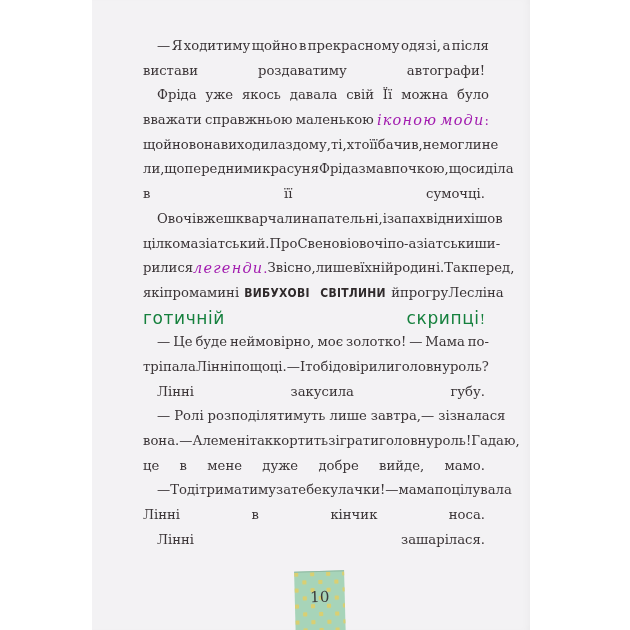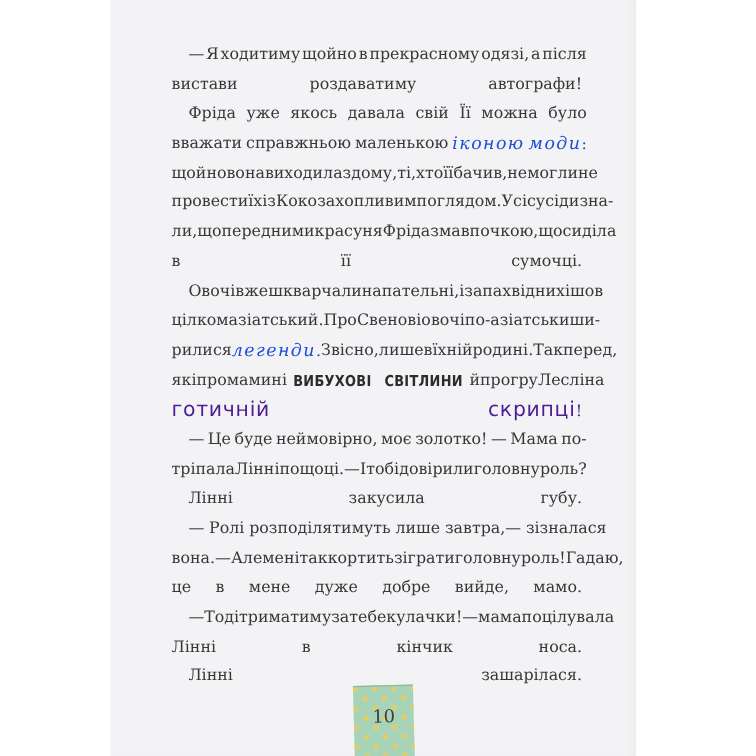--- a/index.html
+++ b/index.html
@@ -19,29 +19,29 @@
   .line {
     height: 24.7px; line-height: 24.7px; white-space: nowrap;
     display: flex; justify-content: space-between;
   }
   .line.last { justify-content: space-between; }
   .line.indent { padding-left: 14px; }
   .line span.w { display: inline-block; }
   .line.last span.w { margin-right: 4px; }
   .hand {
     font-family: "DejaVu Serif", serif; font-style: italic; font-weight: normal;
-    font-size: 14.5px; color: #1d4ed8; letter-spacing: 1.2px;
+    font-size: 14.5px; color: #a21caf; letter-spacing: 1.2px;
   }
   .stamp {
     font-family: "DejaVu Sans", sans-serif; font-weight: bold; font-size: 12.5px;
     letter-spacing: 0.3px; text-transform: uppercase; color: #2f2a2b;
     transform: scaleX(0.86); transform-origin: center;
   }
   .big {
-    font-family: "DejaVu Sans", sans-serif; font-size: 17px; color: #4c1d95; letter-spacing: 0.6px;
+    font-family: "DejaVu Sans", sans-serif; font-size: 17px; color: #15803d; letter-spacing: 0.6px;
   }
   .tape {
     position: absolute; left: 295px; top: 571px; width: 50px; height: 70px;
     background-color: #a7d4b9;
     background-image: radial-gradient(circle, #d9cf72 2.2px, transparent 2.6px),
                       radial-gradient(circle, #d9cf72 2.2px, transparent 2.6px);
     background-size: 16px 16px; background-position: 2px 2px, 10px 10px;
     transform: rotate(-1.5deg);
     border-top: 1px solid #8fb9a2;
   }
@@ -96,31 +96,20 @@
       <span class="w">дому,</span>
       <span class="w">ті,</span>
       <span class="w">хто</span>
       <span class="w">її</span>
       <span class="w">бачив,</span>
       <span class="w">не</span>
       <span class="w">могли</span>
       <span class="w">не</span>
     </div>
     <div class="line">
-      <span class="w">провести</span>
-      <span class="w">їх</span>
-      <span class="w">із</span>
-      <span class="w">Коко</span>
-      <span class="w">захопливим</span>
-      <span class="w">поглядом.</span>
-      <span class="w">Усі</span>
-      <span class="w">сусіди</span>
-      <span class="w">зна-</span>
-    </div>
-    <div class="line">
       <span class="w">ли,</span>
       <span class="w">що</span>
       <span class="w">перед</span>
       <span class="w">ними</span>
       <span class="w">красуня</span>
       <span class="w">Фріда</span>
       <span class="w">з</span>
       <span class="w">мавпочкою,</span>
       <span class="w">що</span>
       <span class="w">сиділа</span>

